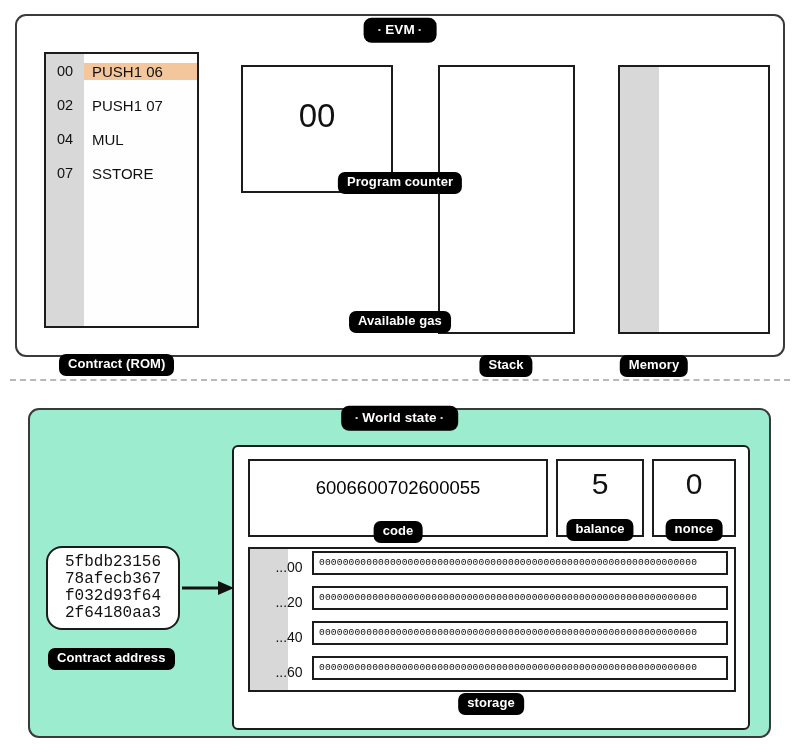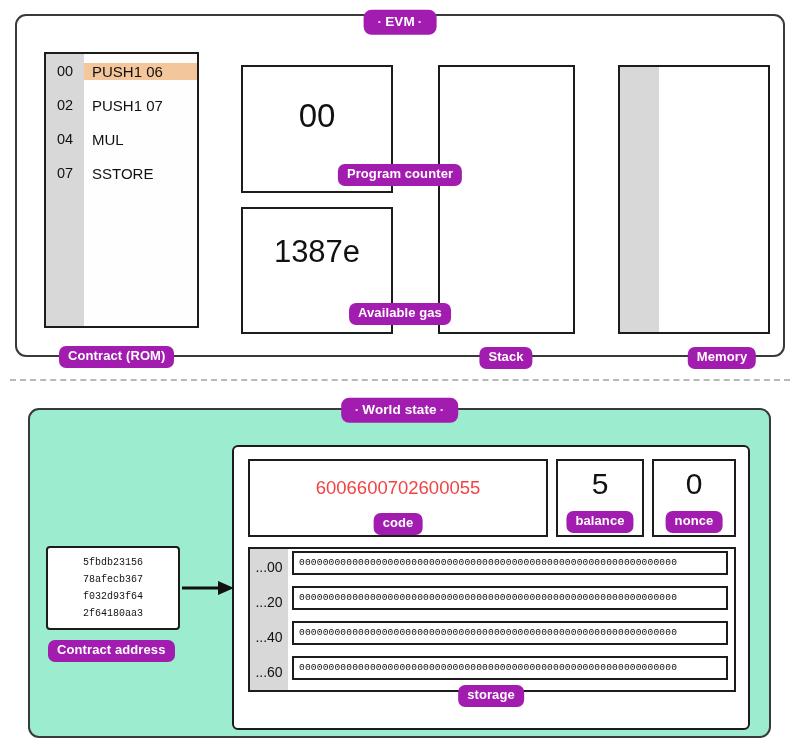--- a/index.html
+++ b/index.html
@@ -11,29 +11,30 @@
     width: 800px;
     height: 750px;
     font-family: "Liberation Sans", sans-serif;
     position: relative;
     overflow: hidden;
   }
 
   
   .badge {
     display: inline-block;
-    background: #a21caf;
+    background: #000000;
     color: #ffffff;
     font-weight: bold;
     border-radius: 7px;
     padding: 3px 9px 4px 9px;
     line-height: 1.15;
     white-space: nowrap;
     font-size: 13px;
     letter-spacing: 0.1px;
+    margin-top: 8px;
   }
   .badge.title {
     font-size: 13.5px;
     padding: 4px 11px 5px 11px;
     border-radius: 8px;
   }
   .badge .dot {
     opacity: 0.85;
     padding: 0 3px;
     font-weight: bold;
@@ -186,21 +187,21 @@
     overflow: hidden;
   }
   #memory-gutter {
     position: absolute;
     left: 0; top: 0; bottom: 0;
     width: 39px;
     background: #d8d8d8;
   }
   #memory-label {
     position: absolute;
-    left: 705px;
+    left: 637px;
     transform: translateX(-50%);
     top: 331px;
     z-index: 6;
   }
 
   
   #divider {
     position: absolute;
     left: 10px;
     top: 379px;
@@ -231,28 +232,28 @@
 
   
   #address-box {
     position: absolute;
     left: 46px;
     top: 546px;
     width: 134px;
     height: 84px;
     background: #ffffff;
     border: 2px solid #1c1c1c;
-    border-radius: 4px;
+    border-radius: 16px;
     box-sizing: border-box;
     display: flex;
     flex-direction: column;
     justify-content: center;
     align-items: center;
     font-family: "Liberation Mono", monospace;
-    font-size: 10px;
+    font-size: 16px;
     line-height: 17px;
     color: #111;
     z-index: 7;
   }
   #address-label {
     position: absolute;
     left: 48px;
     top: 640px;
     z-index: 8;
   }
@@ -287,21 +288,21 @@
     border: 2px solid #1c1c1c;
     background: #fff;
     box-sizing: border-box;
   }
   #code-value {
     position: absolute;
     left: 0; right: 0;
     top: 16px;
     text-align: center;
     font-size: 18.5px;
-    color: #ef4444;
+    color: #000000;
   }
   #code-label {
     position: absolute;
     left: 50%;
     transform: translateX(-50%);
     top: 52px;
     z-index: 7;
   }
   #balance-panel {
     position: absolute;
@@ -343,20 +344,21 @@
   #storage-panel {
     position: absolute;
     left: 14px;
     top: 100px;
     width: 488px;
     height: 145px;
     border: 2px solid #1c1c1c;
     background: #fff;
     box-sizing: border-box;
     overflow: hidden;
+    padding-left: 20px;
   }
   #storage-gutter {
     position: absolute;
     left: 0; top: 0; bottom: 0;
     width: 38px;
     background: #d8d8d8;
   }
   .st-row {
     position: relative;
     height: 35px;
@@ -423,23 +425,20 @@
       <div class="bc-op">SSTORE</div>
     </div>
   </div>
   <div id="bytecode-label" class="badge">Contract (ROM)</div>
 
   <div id="pc-panel">
     <div id="pc-value" class="big-value">00</div>
   </div>
   <div id="pc-label" class="badge">Program counter</div>
 
-  <div id="gas-panel">
-    <div id="gas-value" class="big-value">1387e</div>
-  </div>
   <div id="gas-label" class="badge">Available gas</div>
 
   <div id="stack-panel"></div>
   <div id="stack-label" class="badge">Stack</div>
 
   <div id="memory-panel">
     <div id="memory-gutter"></div>
   </div>
   <div id="memory-label" class="badge">Memory</div>
 </div>

